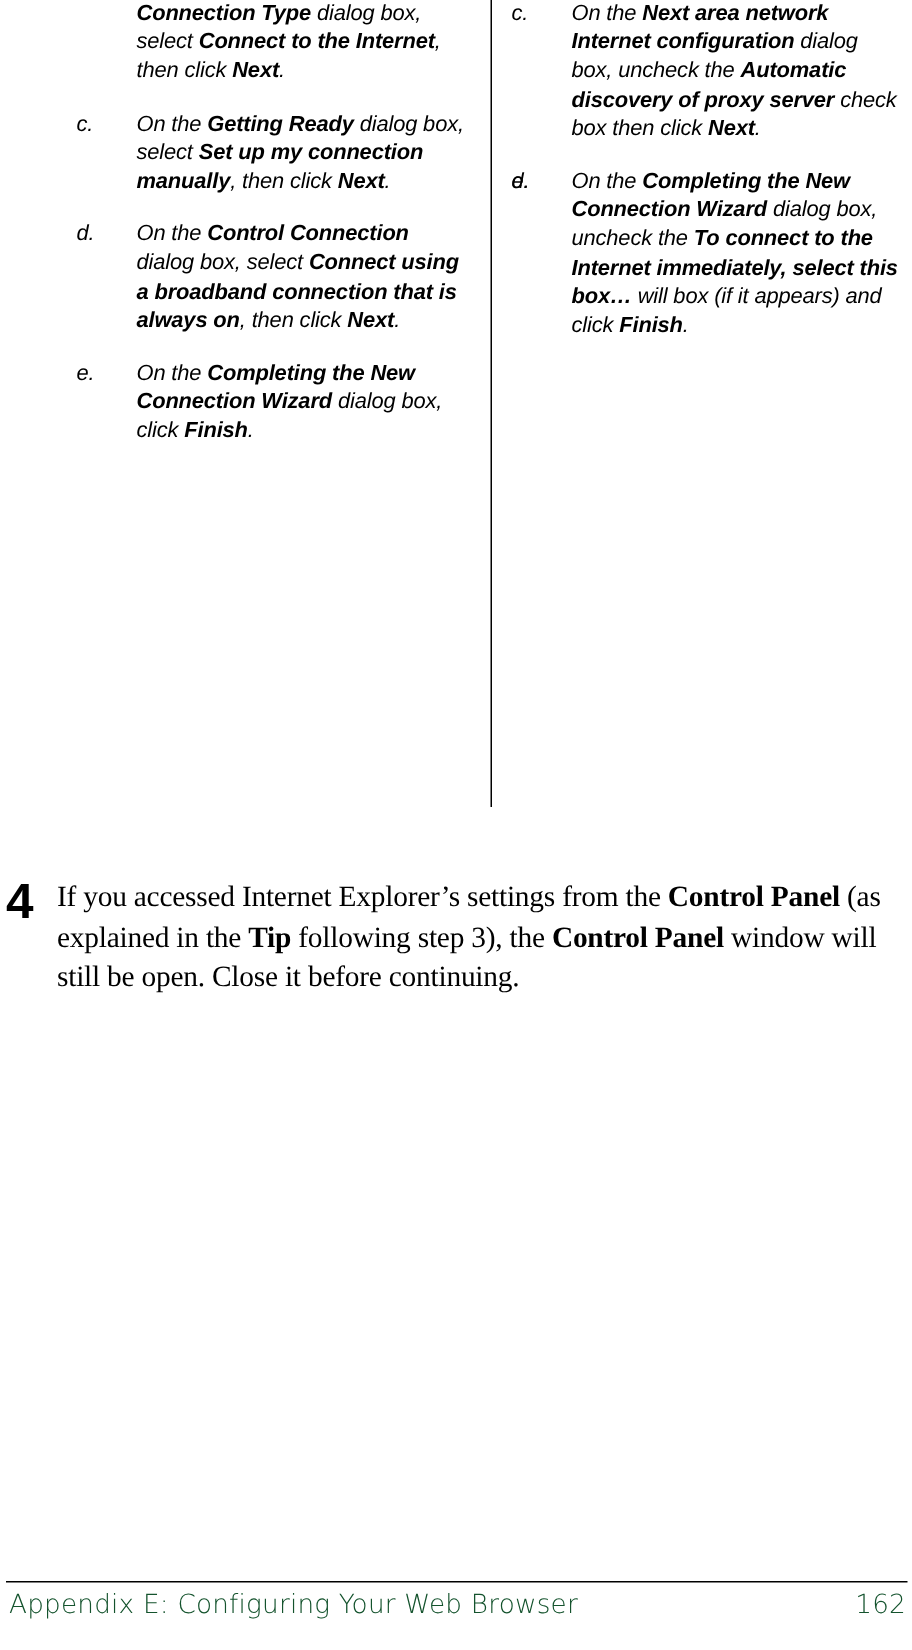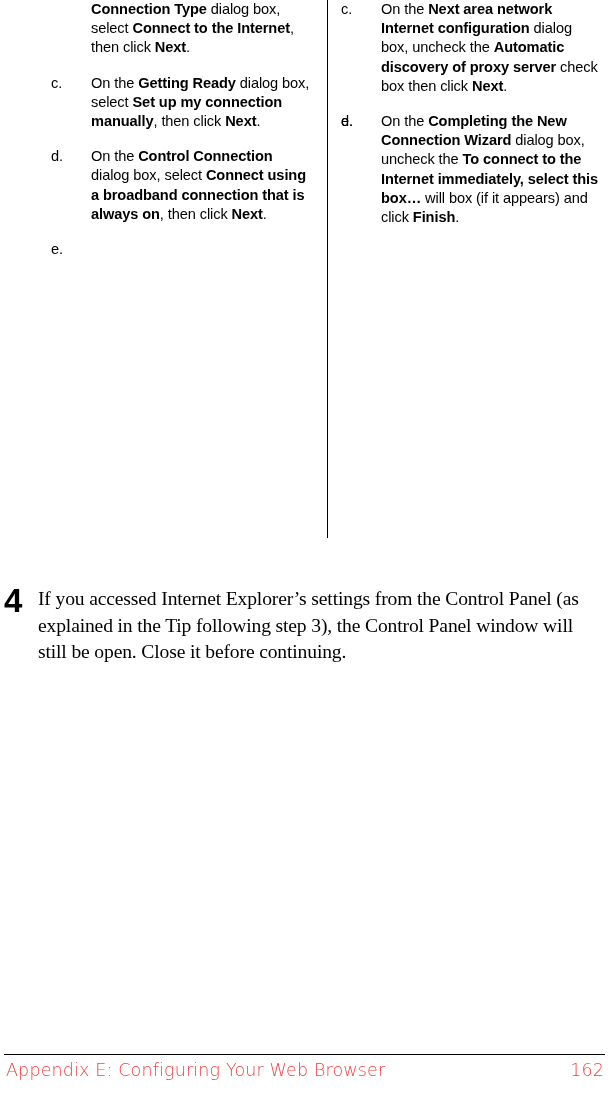--- a/index.html
+++ b/index.html
@@ -17,20 +17,21 @@
     -webkit-font-smoothing: antialiased;
   }
 
   
   #columns {
     position: absolute;
     left: 0;
     top: 0;
     width: 608px;
     height: 545px;
+    font-style: italic;
   }
 
   .column {
     position: absolute;
     top: 0;
   }
   .column.left  { left: 40px;  width: 272px; }
   .column.right { left: 330px; width: 272px; }
 
   
@@ -91,21 +92,21 @@
   #step-four .step-text {
     display: block;
     margin-left: 38px;
     width: 558px;
     font-family: "Liberation Serif", serif;
     font-size: 19.6px;
     line-height: 26.5px;
     letter-spacing: -0.15px;
   }
   #step-four .step-text b {
-    font-weight: 400;
+    font-weight: 700;
   }
 
   
   #footer {
     position: absolute;
     left: 0;
     bottom: 0;
     width: 608px;
     height: 46px;
   }
@@ -126,21 +127,21 @@
     align-items: baseline;
     justify-content: space-between;
   }
   #footer-title,
   #footer-pagenum {
     font-family: "DejaVu Sans", sans-serif;
     font-weight: 300;
     font-size: 17.5px;
     line-height: 22px;
     letter-spacing: 0.15px;
-    color: #ef4444;
+    color: #14532d;
   }
 </style>
 </head>
 <body>
 
 <div id="columns">
 
   <div id="column-divider"></div>
 
   <div class="column left">
@@ -152,20 +153,21 @@
         <div class="substep">
           <span class="marker">c.</span>
           <span class="body"><span>On the </span><b>Getting Ready</b><span> dialog box, select </span><b>Set up my connection manually</b><span>, then click </span><b>Next</b><span>.</span></span>
         </div>
         <div class="substep">
           <span class="marker">d.</span>
           <span class="body"><span>On the </span><b>Control Connection</b><span> dialog box, select </span><b>Connect using a broadband connection that is always on</b><span>, then click </span><b>Next</b><span>.</span></span>
         </div>
         <div class="substep">
           <span class="marker">e.</span>
+          <span class="body"><span>On the </span><b>Completing the New Connection Wizard</b><span> dialog box, click </span><b>Finish</b><span>.</span></span>
         </div>
       </div>
   </div>
 
   <div class="column right">
     <div>
         <div class="substep">
           <span class="marker">c.</span>
           <span class="body"><span>On the </span><b>Next area network Internet configuration</b><span> dialog box, uncheck the </span><b>Automatic discovery of proxy server</b><span> check box then click </span><b>Next</b><span>.</span></span>
         </div>

